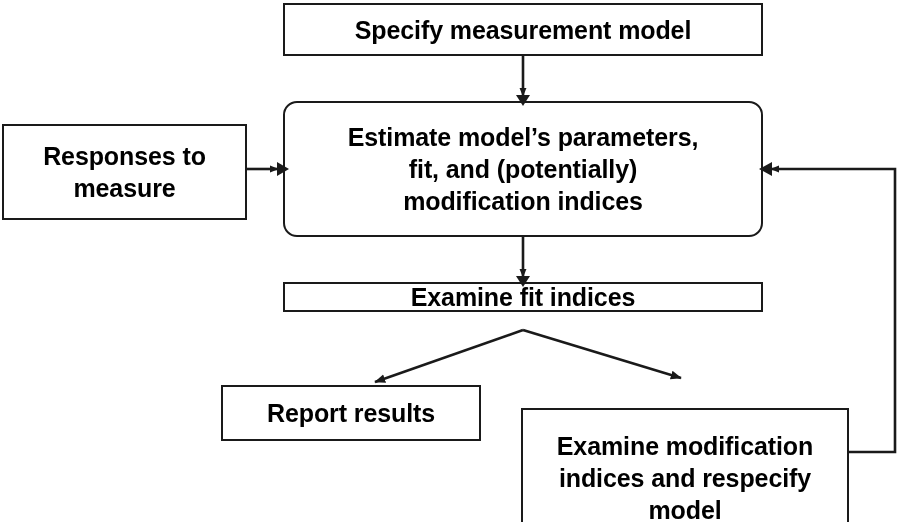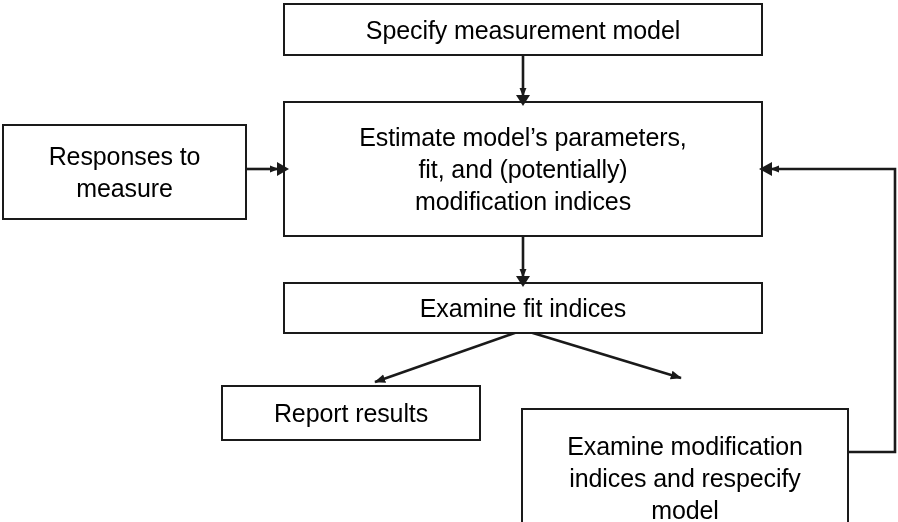--- a/index.html
+++ b/index.html
@@ -28,20 +28,21 @@
     font-size: 25px;
     line-height: 1.28;
     letter-spacing: -0.1px;
     padding: 2px 8px;
     z-index: 2;
   }
   .box-text {
     display: block;
     width: 100%;
     white-space: pre-line;
+    font-weight: bold;
   }
   #edges {
     position: absolute;
     left: 0;
     top: 0;
     width: 898px;
     height: 522px;
     z-index: 1;
     overflow: visible;
   }
@@ -98,27 +99,27 @@
 
   <div class="flow-box" style="left:283px; top:3px; width:480px; height:53px;">
     <span class="box-text">Specify measurement model</span>
   </div>
 
   <div class="flow-box" style="left:2px; top:124px; width:245px; height:96px;">
     <span class="box-text">Responses to
 measure</span>
   </div>
 
-  <div class="flow-box" style="left:283px; top:101px; width:480px; height:136px;">
+  <div class="flow-box" style="left:283px; top:101px; width:480px; height:136px;border-radius:14px;">
     <span class="box-text">Estimate model’s parameters,
 fit, and (potentially)
 modification indices</span>
   </div>
 
-  <div class="flow-box" style="left:283px; top:282px; width:480px; height:52px;">
+  <div class="flow-box" style="left:283px; top:282px; width:480px; height:30px;">
     <span class="box-text">Examine fit indices</span>
   </div>
 
   <div class="flow-box" style="left:221px; top:385px; width:260px; height:56px;">
     <span class="box-text">Report results</span>
   </div>
 
   <div class="flow-box" style="left:521px; top:381px; width:328px; height:139px;margin-top:27px;">
     <span class="box-text">Examine modification
 indices and respecify

